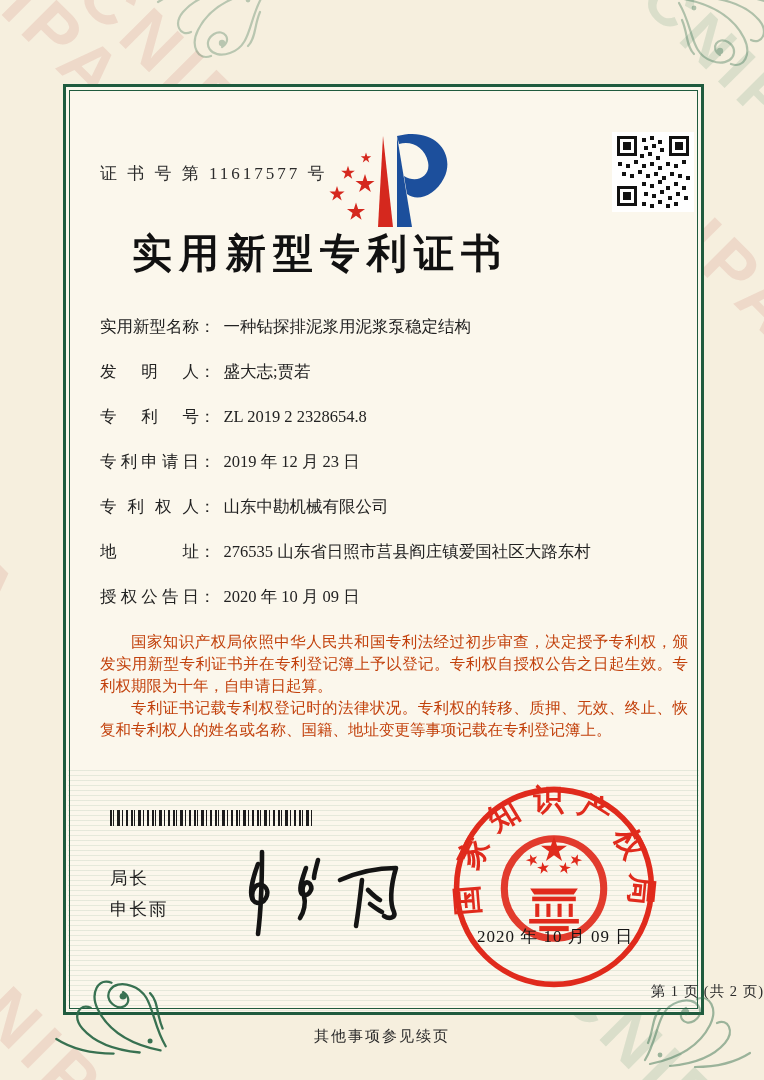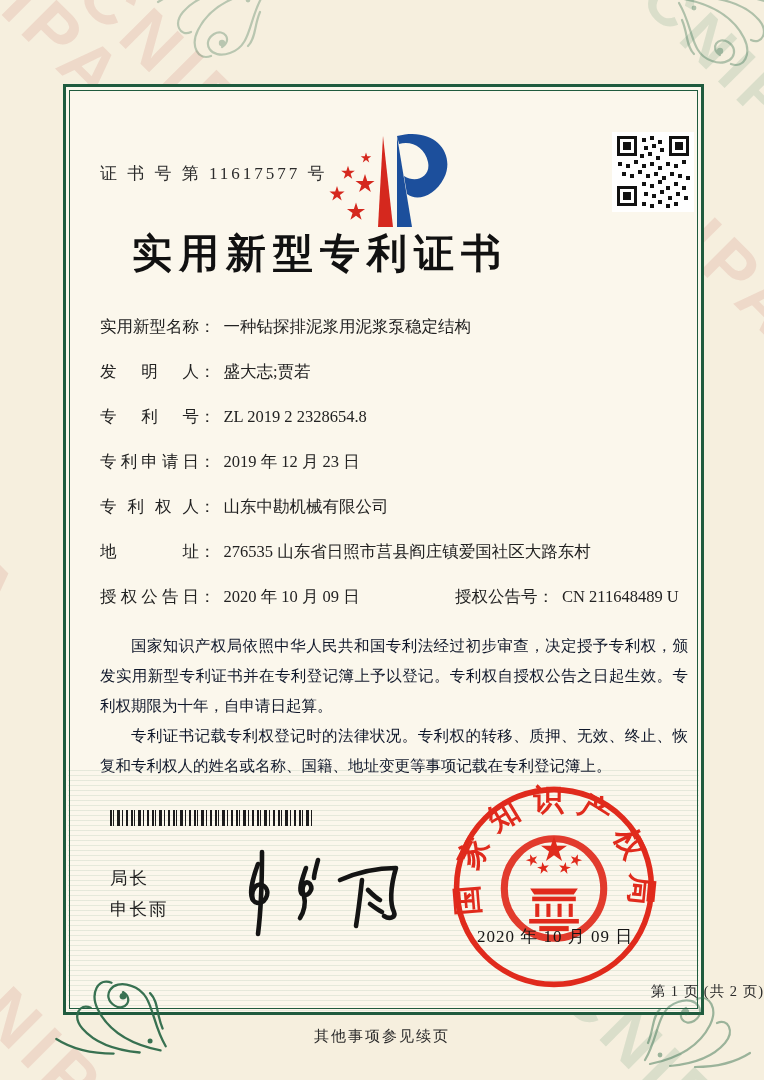--- a/index.html
+++ b/index.html
@@ -32,22 +32,22 @@
          font-size:40px;font-weight:bold;letter-spacing:7px;color:#111;}
 
   
   .fields{position:absolute;left:100px;top:316px;width:590px;font-size:16.5px;color:#222;}
   .frow{position:relative;height:22px;line-height:22px;margin-bottom:23px;white-space:nowrap;}
   .flabel{display:inline-block;width:99px;text-align:justify;text-align-last:justify;vertical-align:top;}
   .fcolon{display:inline-block;margin-right:8px;}
   .fright{position:absolute;left:355px;top:0;}
 
   
-  .legal{position:absolute;left:100px;top:631px;width:588px;font-size:15.5px;line-height:30px;
-         color:#0f172a;text-align:justify;}
+  .legal{position:absolute;left:100px;top:631px;width:588px;font-size:15.5px;line-height:22px;
+         color:#c2410c;text-align:justify;}
   .legal p{margin:0;text-indent:2em;}
 
   
   .barcode{position:absolute;left:110px;top:810px;width:202px;height:16px;background:
     repeating-linear-gradient(90deg,#1b1b1b 0 2px,transparent 2px 3px,#1b1b1b 3px 4px,
     transparent 4px 7px,#1b1b1b 7px 10px,transparent 10px 12px,#1b1b1b 12px 13px,transparent 13px 16px,
     #1b1b1b 16px 18px,transparent 18px 21px);}
 
   
   .signer{position:absolute;left:110px;font-size:17.5px;color:#222;letter-spacing:2px;
@@ -205,23 +205,20 @@
       <span class="flabel">专利申请日</span><span class="fcolon">：</span><span>2019 年 12 月 23 日</span>
     </div>
     <div class="frow">
       <span class="flabel">专利权人</span><span class="fcolon">：</span><span>山东中勘机械有限公司</span>
     </div>
     <div class="frow">
       <span class="flabel">地址</span><span class="fcolon">：</span><span>276535 山东省日照市莒县阎庄镇爱国社区大路东村</span>
     </div>
     <div class="frow">
       <span class="flabel">授权公告日</span><span class="fcolon">：</span><span>2020 年 10 月 09 日</span>
-      <span class="fright">
-        <span>授权公告号</span><span class="fcolon">：</span><span>CN 211648489 U</span>
-      </span>
     </div>
   </div>
 
   <div class="legal">
     <p>国家知识产权局依照中华人民共和国专利法经过初步审查，决定授予专利权，颁发实用新型专利证书并在专利登记簿上予以登记。专利权自授权公告之日起生效。专利权期限为十年，自申请日起算。</p>
     <p>专利证书记载专利权登记时的法律状况。专利权的转移、质押、无效、终止、恢复和专利权人的姓名或名称、国籍、地址变更等事项记载在专利登记簿上。</p>
   </div>
 
   <div class="barcode"></div>
 

